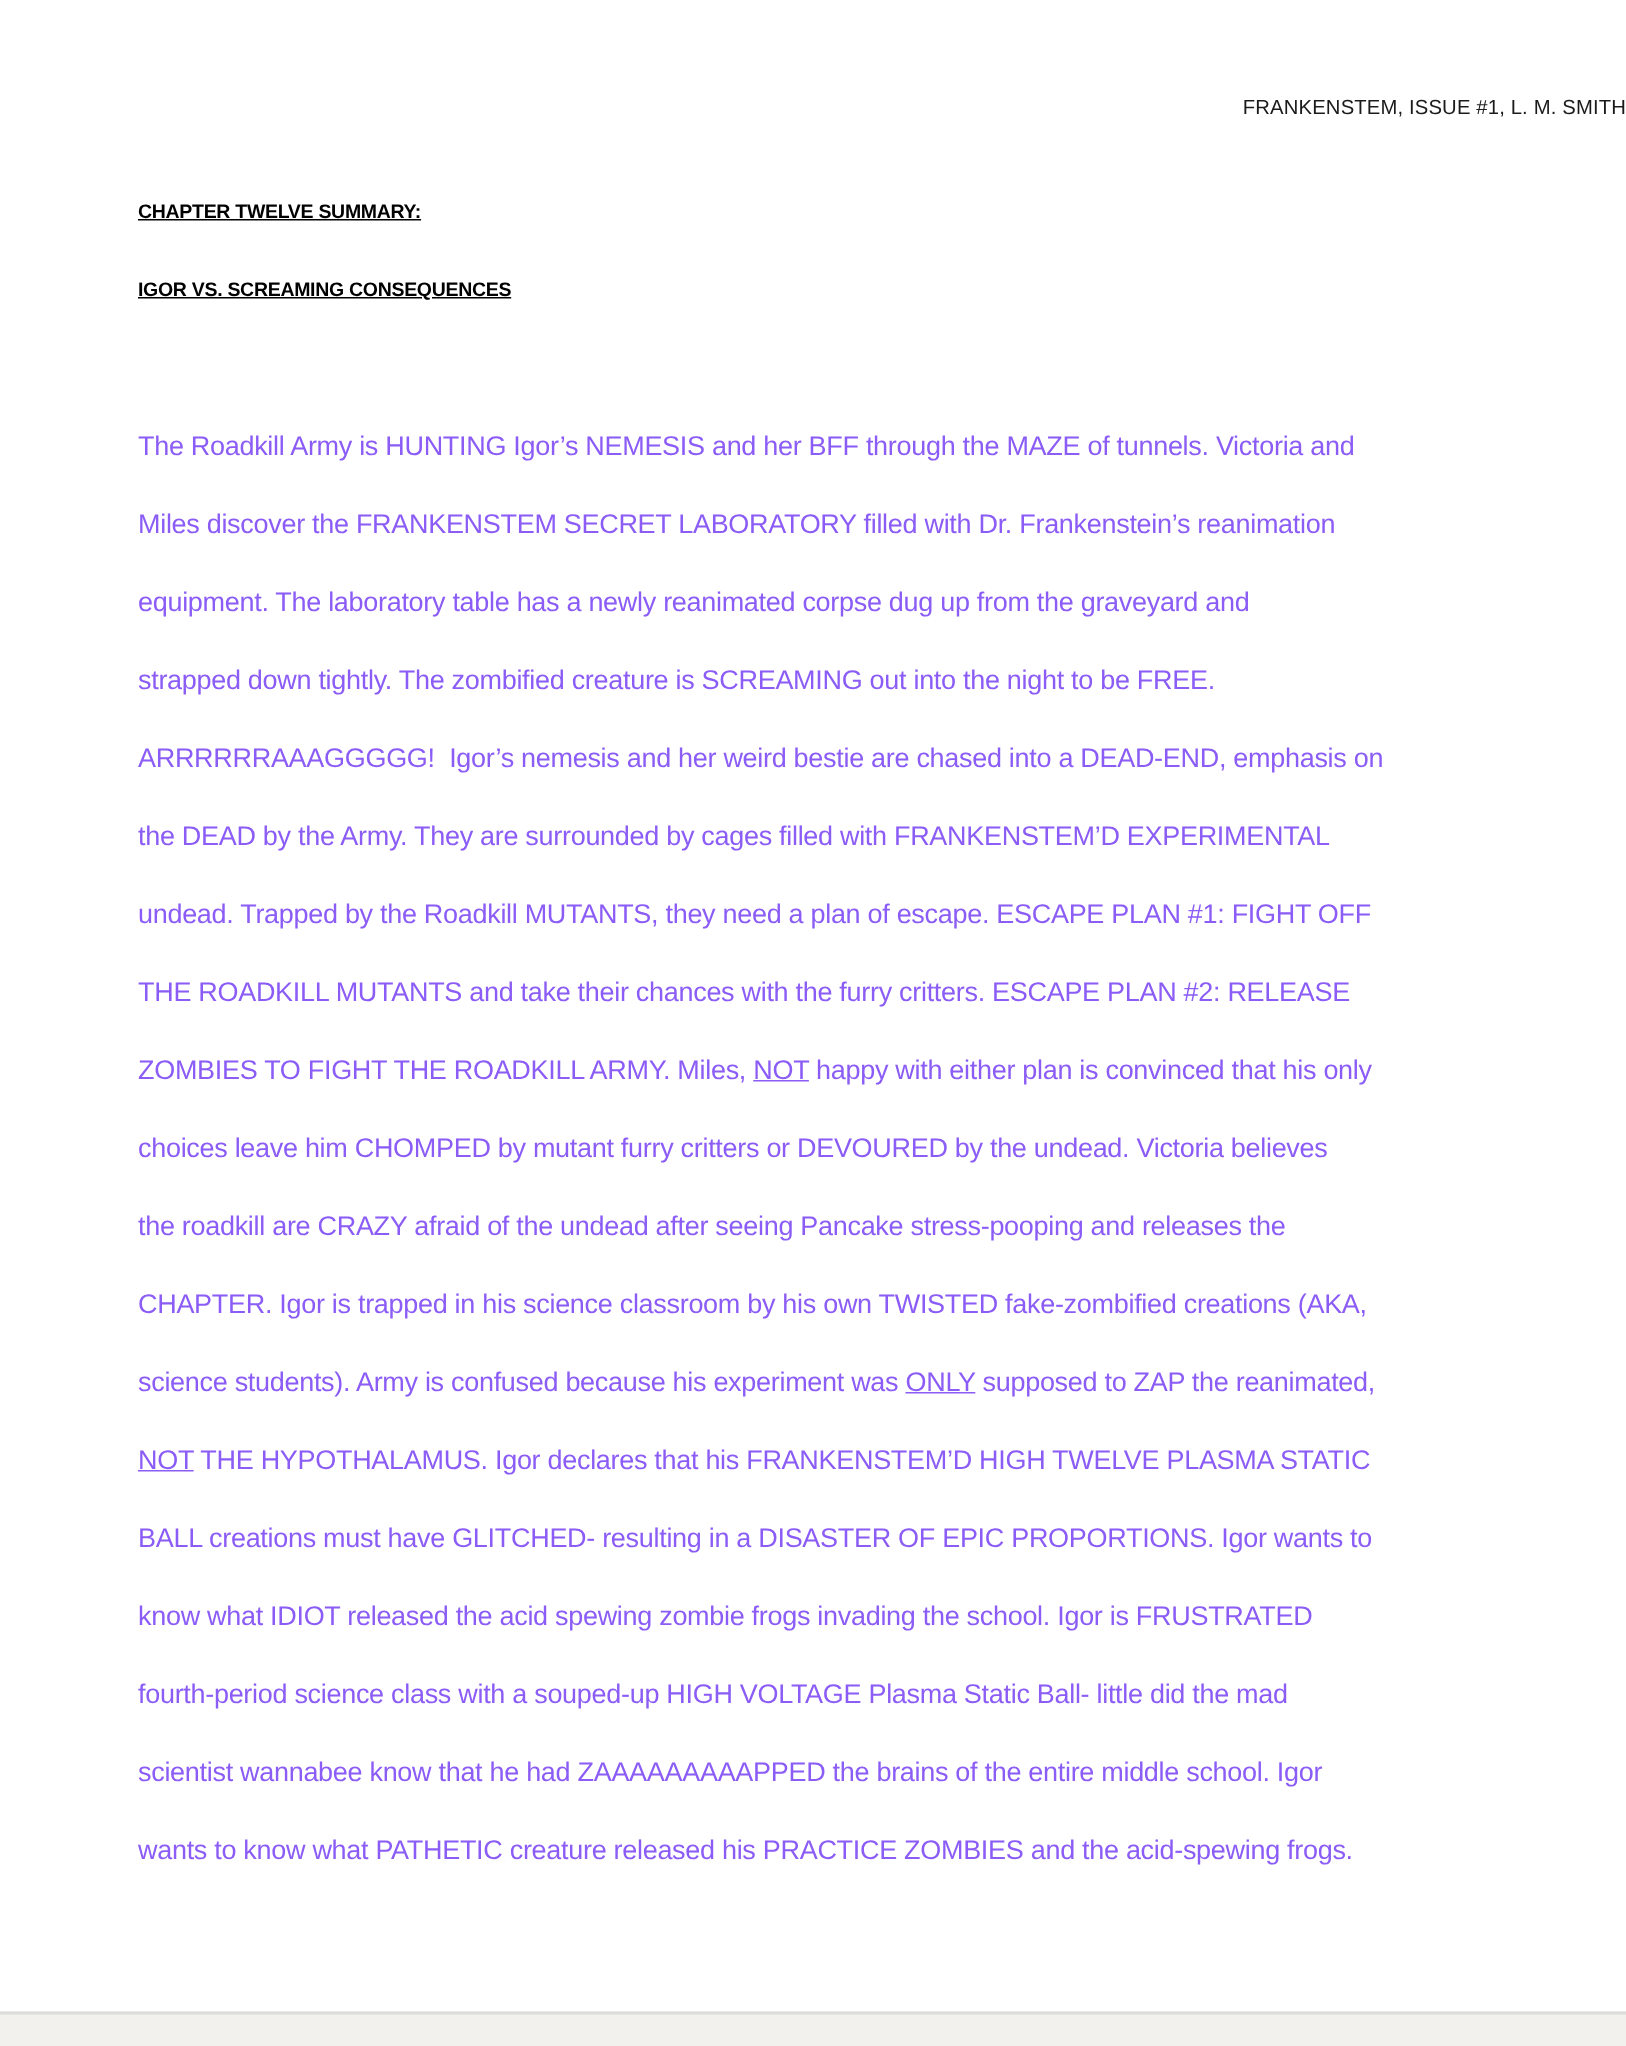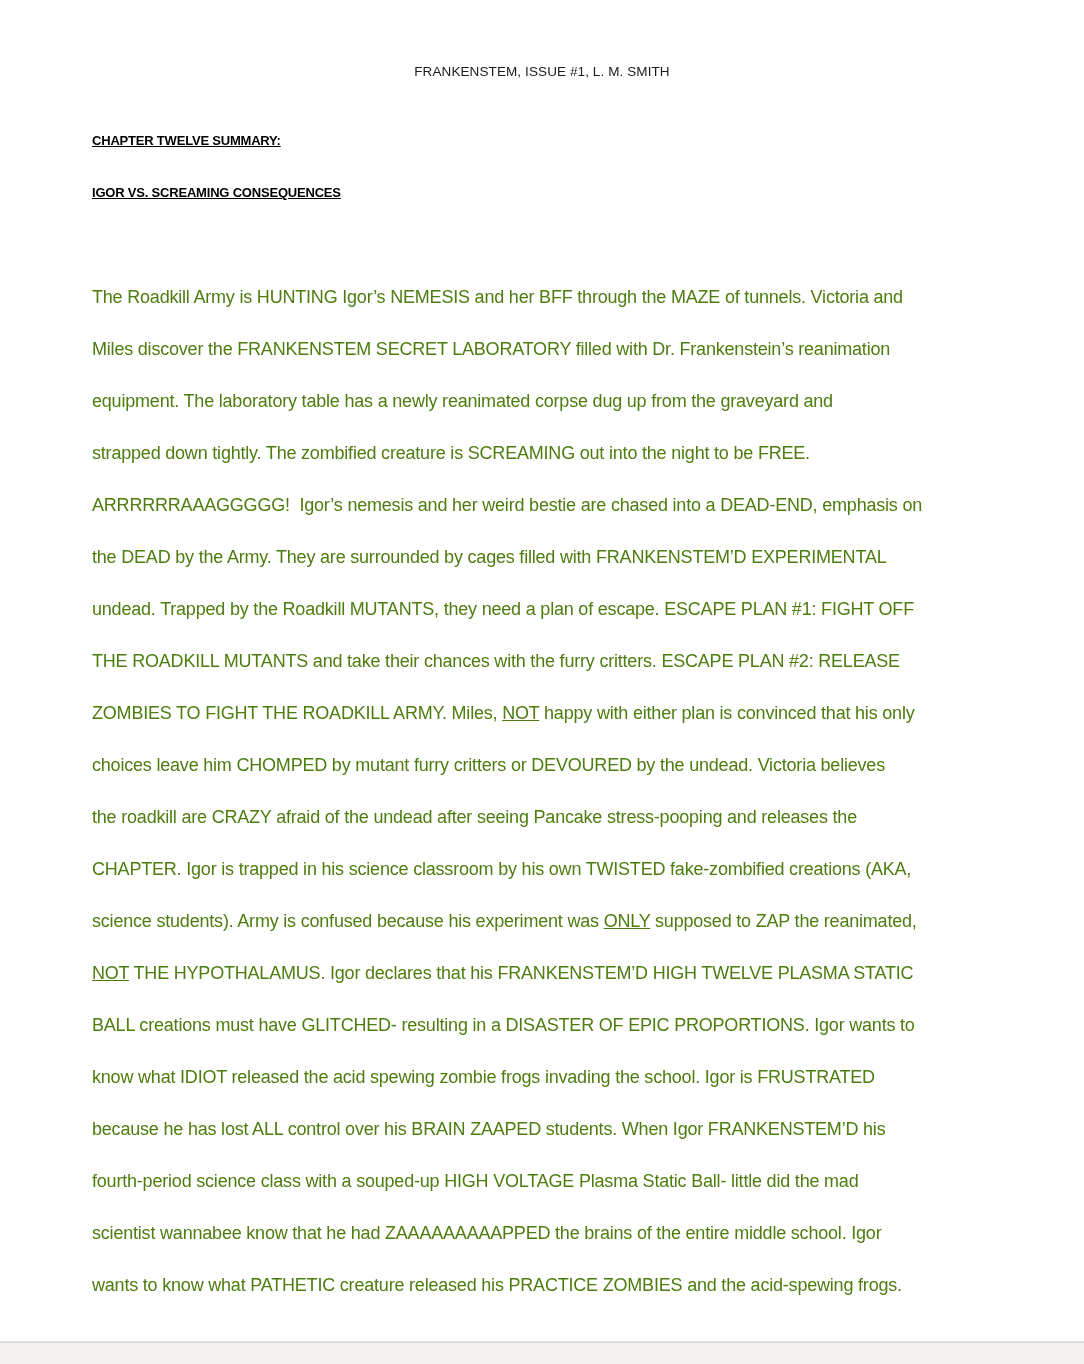--- a/index.html
+++ b/index.html
@@ -14,21 +14,21 @@
     background: #ffffff;
     overflow: hidden;
     font-family: "Liberation Sans", "DejaVu Sans", sans-serif;
     color: #1b1b1b;
   }
   .running-header {
     position: absolute;
     top: 64px;
     left: 0;
     width: 100%;
-    text-align: center;
+    text-align: right;
     font-size: 13.5px;
     letter-spacing: 0.1px;
     color: #1b1b1b;
   }
   .content {
     position: absolute;
     left: 92px;
     top: 115px;
     width: 882px;
   }
@@ -44,21 +44,21 @@
   }
   .spacer-line {
     height: 52px;
   }
   .line {
     height: 52px;
     line-height: 52px;
     font-size: 18px;
     letter-spacing: -0.2px;
     white-space: pre;
-    color: #4d7c0f;
+    color: #8b5cf6;
   }
   .line .u {
     text-decoration: underline;
   }
   .bottom-bar {
     position: absolute;
     left: 0;
     top: 1341px;
     width: 100%;
     height: 23px;
@@ -88,21 +88,20 @@
         <div class="line"><span>undead. Trapped by the Roadkill MUTANTS, they need a plan of escape. ESCAPE PLAN #1: FIGHT OFF</span></div>
         <div class="line"><span>THE ROADKILL MUTANTS and take their chances with the furry critters. ESCAPE PLAN #2: RELEASE</span></div>
         <div class="line"><span>ZOMBIES TO FIGHT THE ROADKILL ARMY. Miles, </span><span class="u">NOT</span><span> happy with either plan is convinced that his only</span></div>
         <div class="line"><span>choices leave him CHOMPED by mutant furry critters or DEVOURED by the undead. Victoria believes</span></div>
         <div class="line"><span>the roadkill are CRAZY afraid of the undead after seeing Pancake stress-pooping and releases the</span></div>
         <div class="line"><span>CHAPTER. Igor is trapped in his science classroom by his own TWISTED fake-zombified creations (AKA,</span></div>
         <div class="line"><span>science students). Army is confused because his experiment was </span><span class="u">ONLY</span><span> supposed to ZAP the reanimated,</span></div>
         <div class="line"><span class="u">NOT</span><span> THE HYPOTHALAMUS. Igor declares that his FRANKENSTEM’D HIGH TWELVE PLASMA STATIC</span></div>
         <div class="line"><span>BALL creations must have GLITCHED- resulting in a DISASTER OF EPIC PROPORTIONS. Igor wants to</span></div>
         <div class="line"><span>know what IDIOT released the acid spewing zombie frogs invading the school. Igor is FRUSTRATED</span></div>
-        <div class="line"><span>because he has lost ALL control over his BRAIN ZAAPED students. When Igor FRANKENSTEM’D his</span></div>
         <div class="line"><span>fourth-period science class with a souped-up HIGH VOLTAGE Plasma Static Ball- little did the mad</span></div>
         <div class="line"><span>scientist wannabee know that he had ZAAAAAAAAAPPED the brains of the entire middle school. Igor</span></div>
         <div class="line"><span>wants to know what PATHETIC creature released his PRACTICE ZOMBIES and the acid-spewing frogs.</span></div>
       </div>
   </div>
 
   <div class="bottom-bar"></div>
 
 </div>
 

